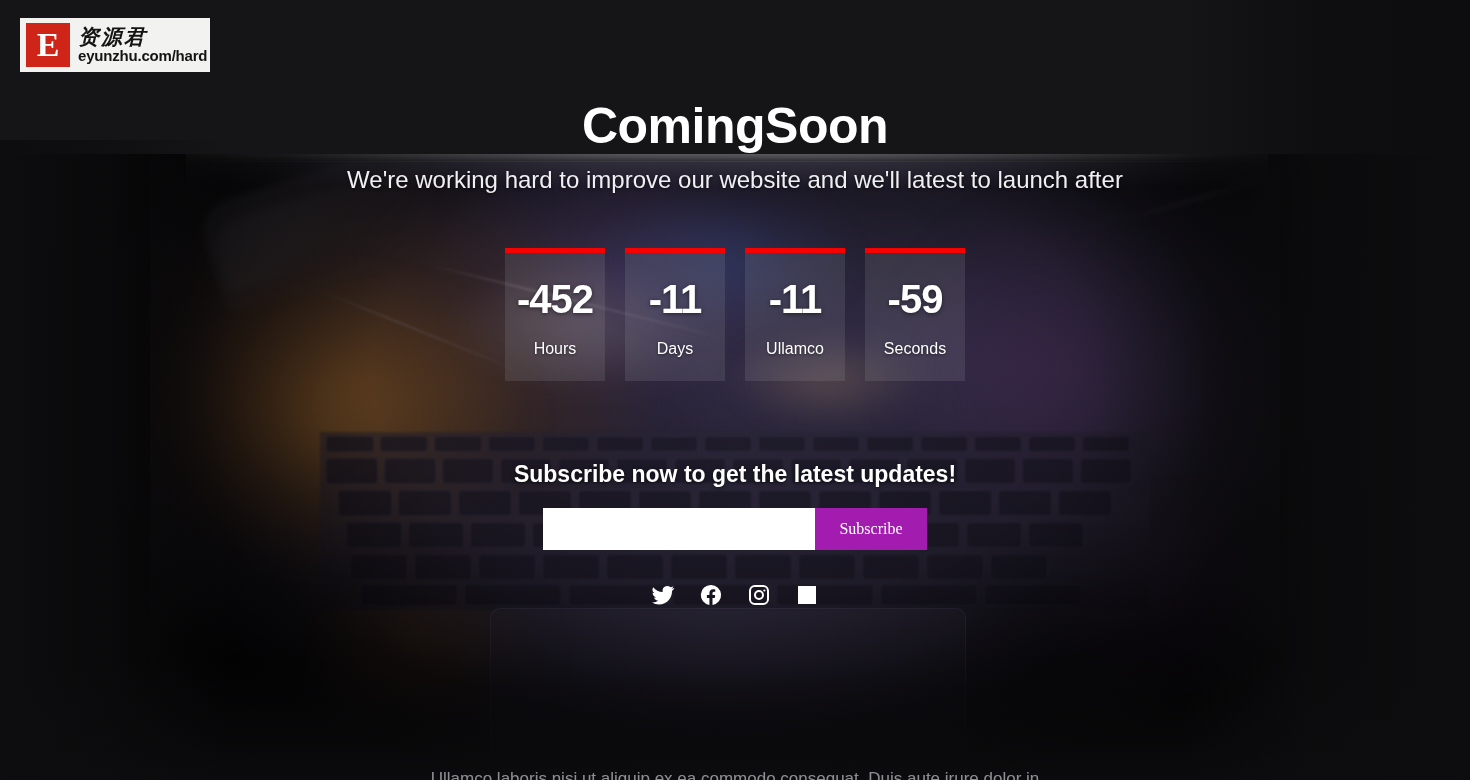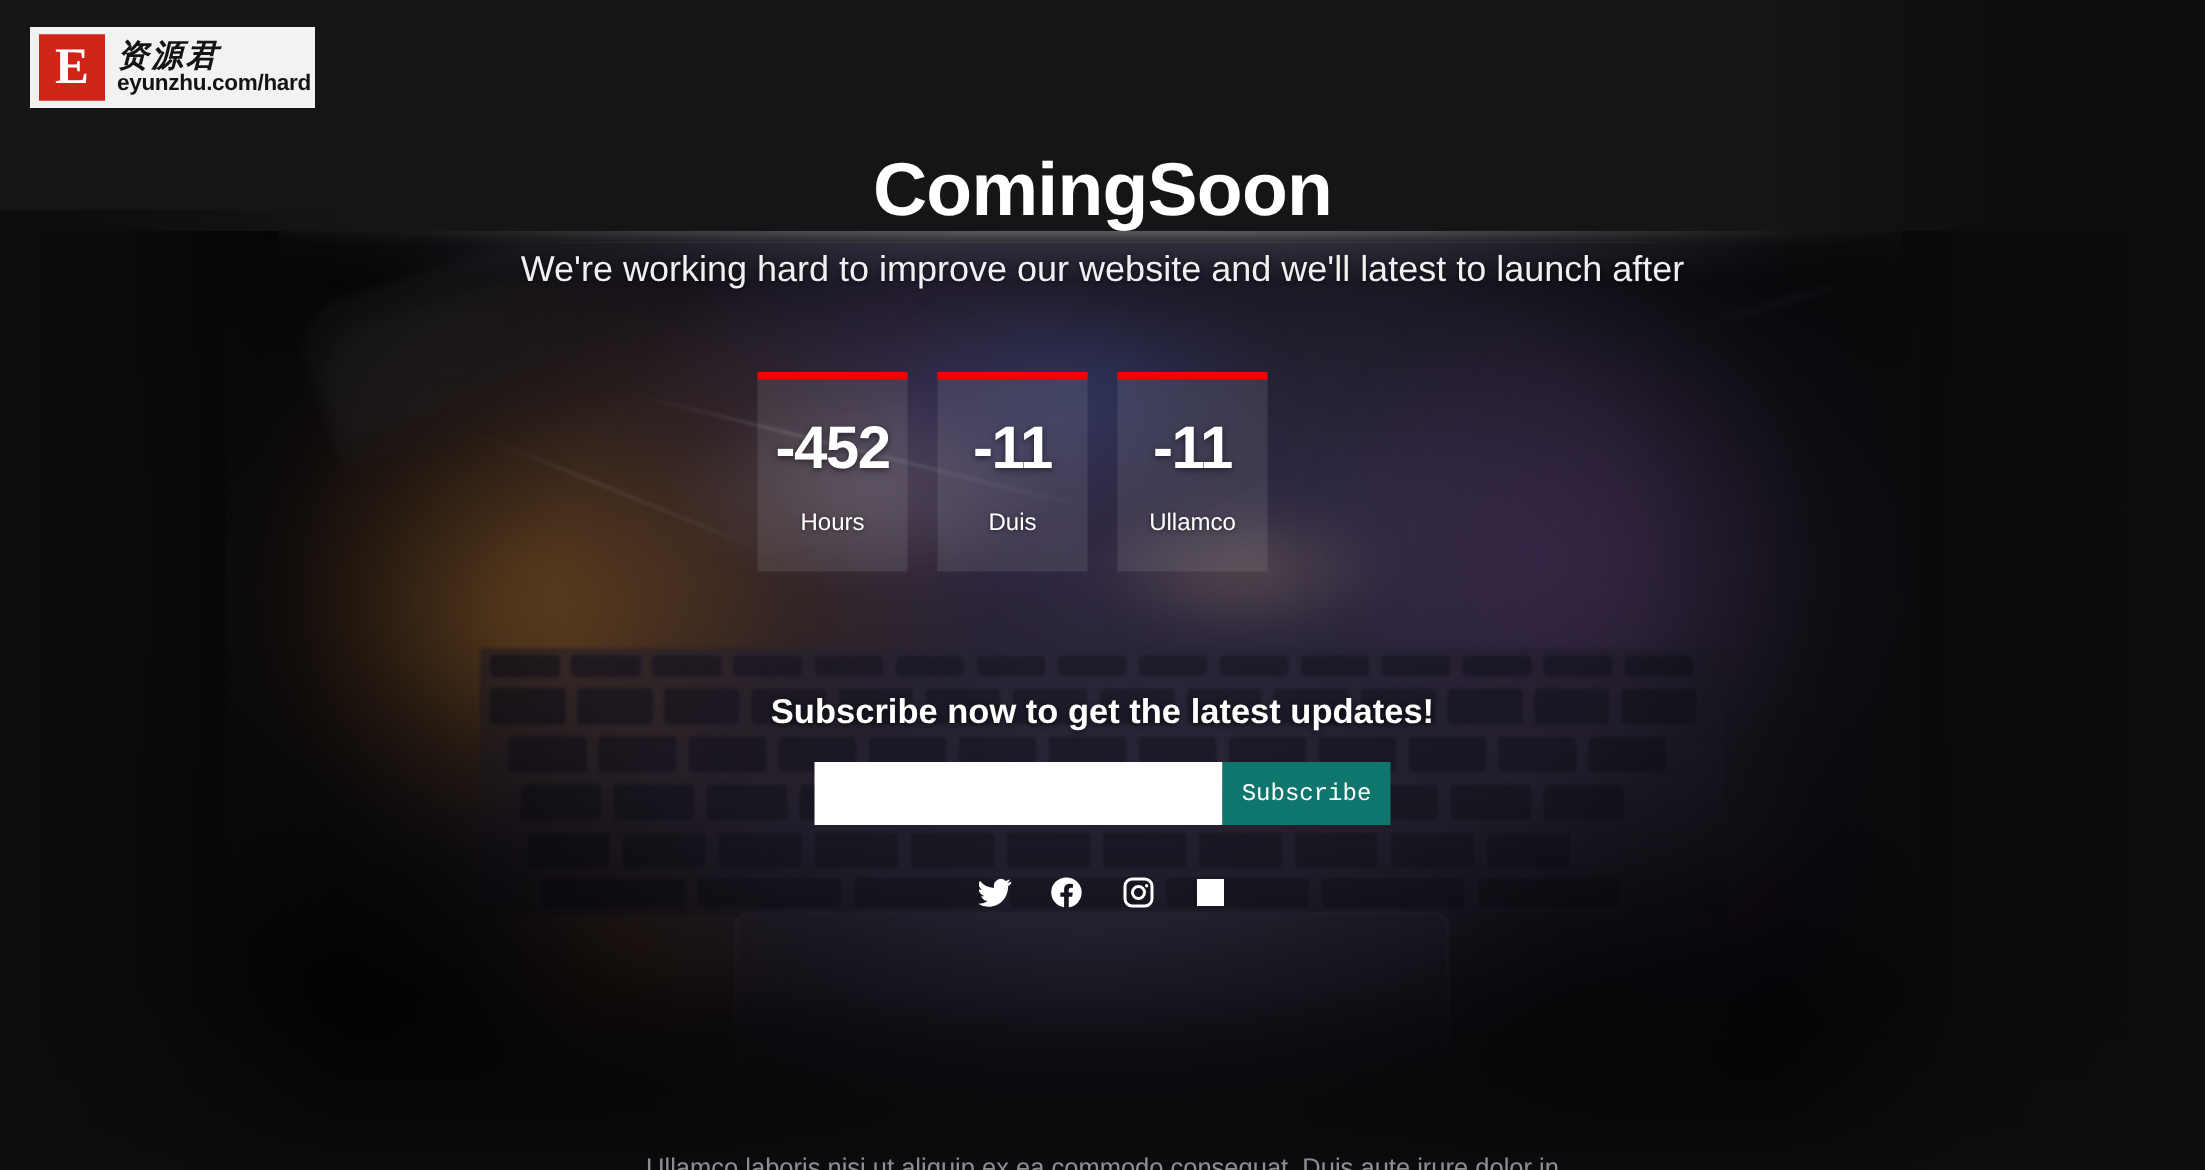--- a/index.html
+++ b/index.html
@@ -258,24 +258,24 @@
   #email-input {
     width:272px; height:42px;
     background:#ffffff;
     border:none; outline:none;
     padding:0 12px;
     font-family:"Liberation Sans", sans-serif;
     font-size:15px; color:#222;
   }
   #subscribe-btn {
     width:112px; height:42px;
-    background:#0f766e;
+    background:#a21caf;
     border:none; outline:none; cursor:pointer;
     color:#ffffff;
-    font-family:Liberation Mono, monospace;
+    font-family:Liberation Serif, serif;
     font-size:16px;
   }
 
   
   #socials {
     position:absolute; top:583px; left:0; width:1470px;
     display:flex; justify-content:center; align-items:center;
     gap:24px;
   }
   .social { width:24px; height:24px; display:block; cursor:pointer; }
@@ -421,25 +421,29 @@
     <div id="title">ComingSoon</div>
     <div id="subtitle">We're working hard to improve our website and we'll latest to launch after</div>
 
     <div id="countdown">
       <div class="cd-box">
         <div class="cd-num">-452</div>
         <div class="cd-label">Hours</div>
       </div>
       <div class="cd-box">
         <div class="cd-num">-11</div>
-        <div class="cd-label">Duis</div>
+        <div class="cd-label">Days</div>
       </div>
       <div class="cd-box">
         <div class="cd-num">-11</div>
         <div class="cd-label">Ullamco</div>
+      </div>
+      <div class="cd-box">
+        <div class="cd-num">-59</div>
+        <div class="cd-label">Seconds</div>
       </div>
     </div>
 
     <div id="sub-head">Subscribe now to get the latest updates!</div>
 
     <form id="sub-form">
       <input id="email-input" type="text" placeholder="" style="">
       <button id="subscribe-btn" type="submit">Subscribe</button>
     </form>
 

